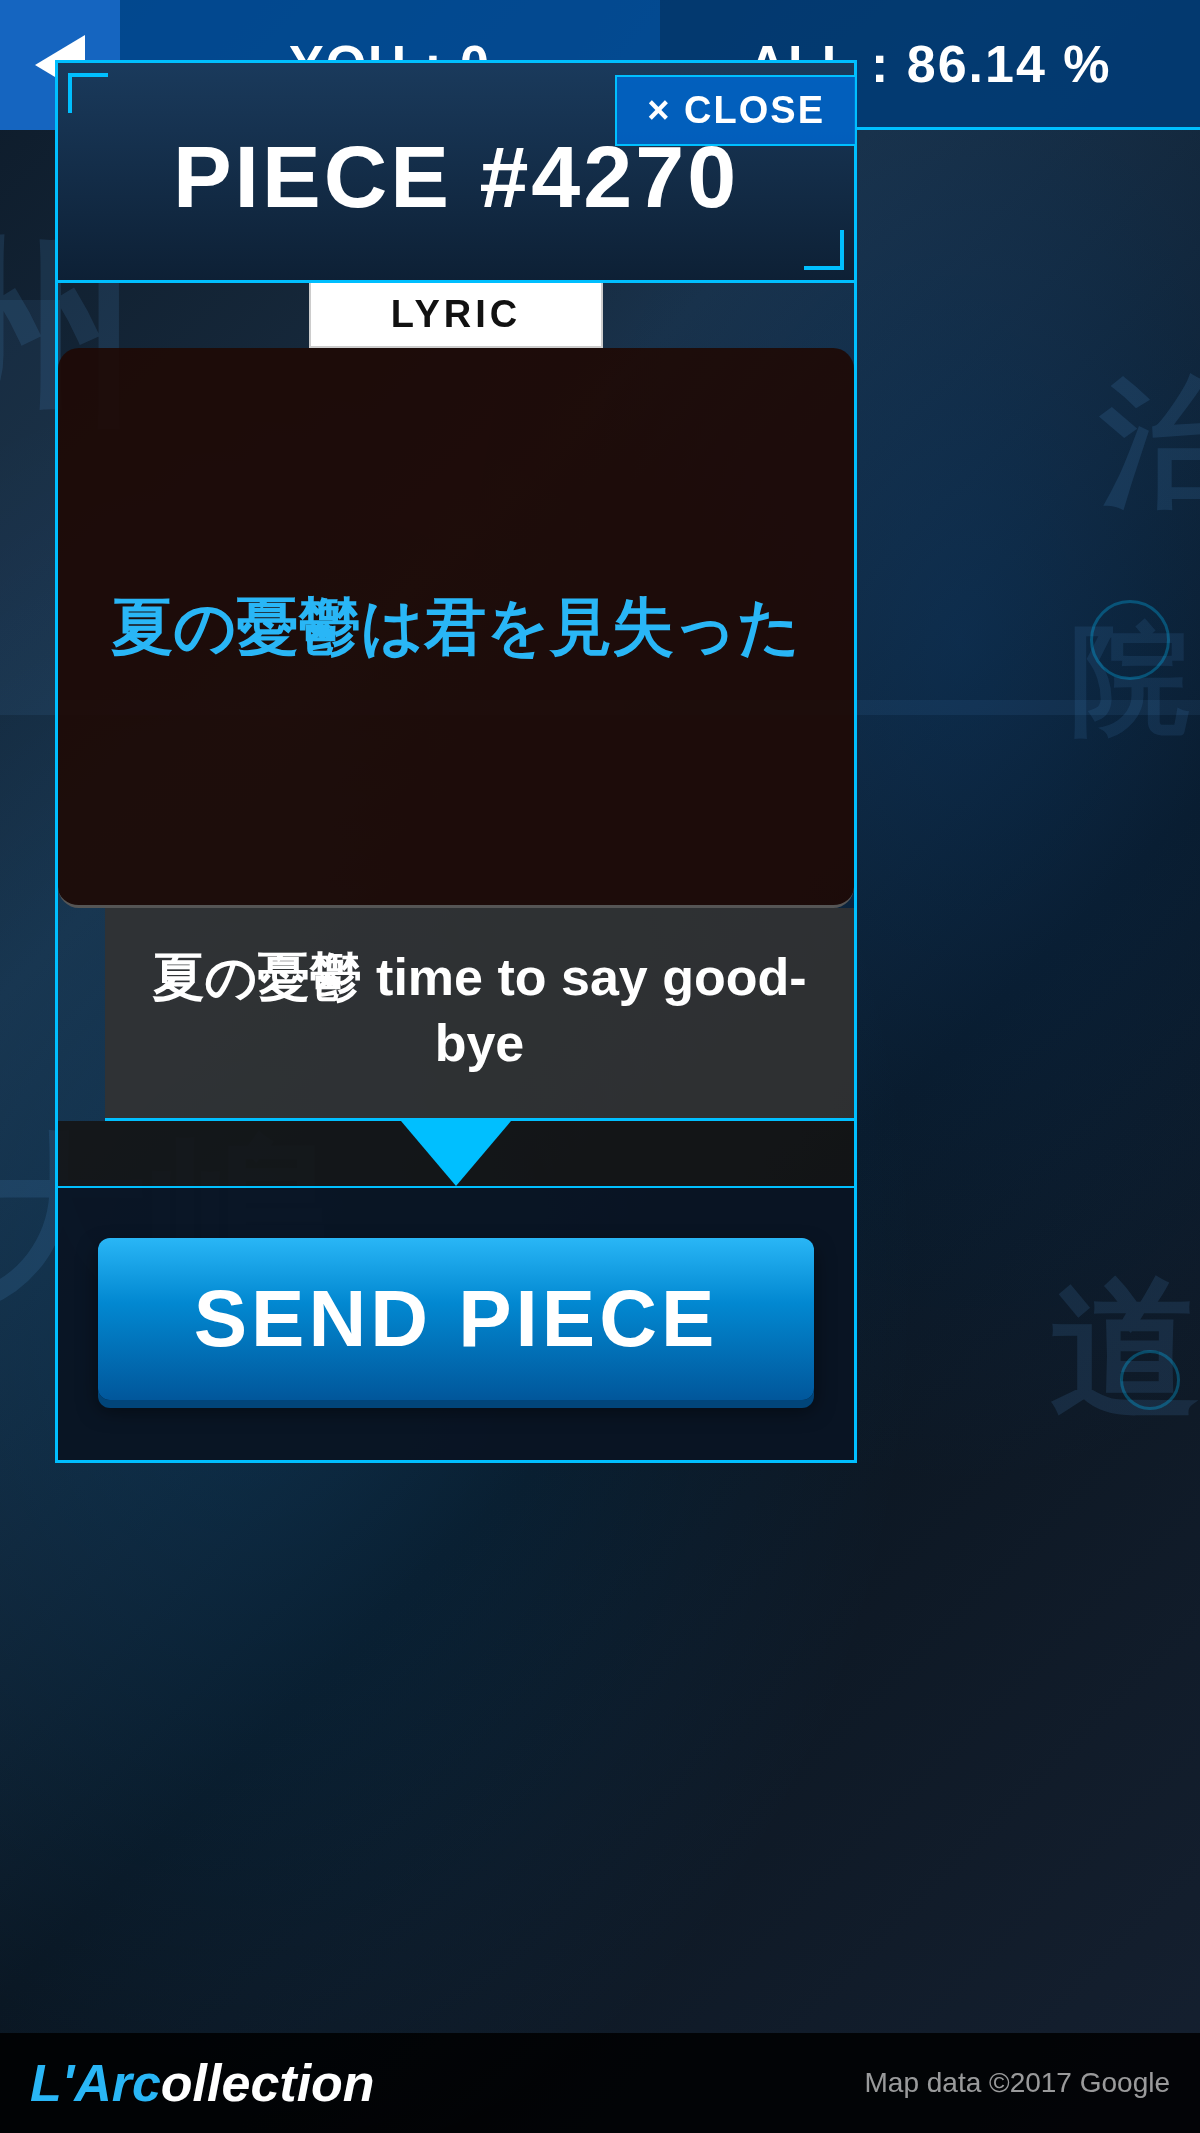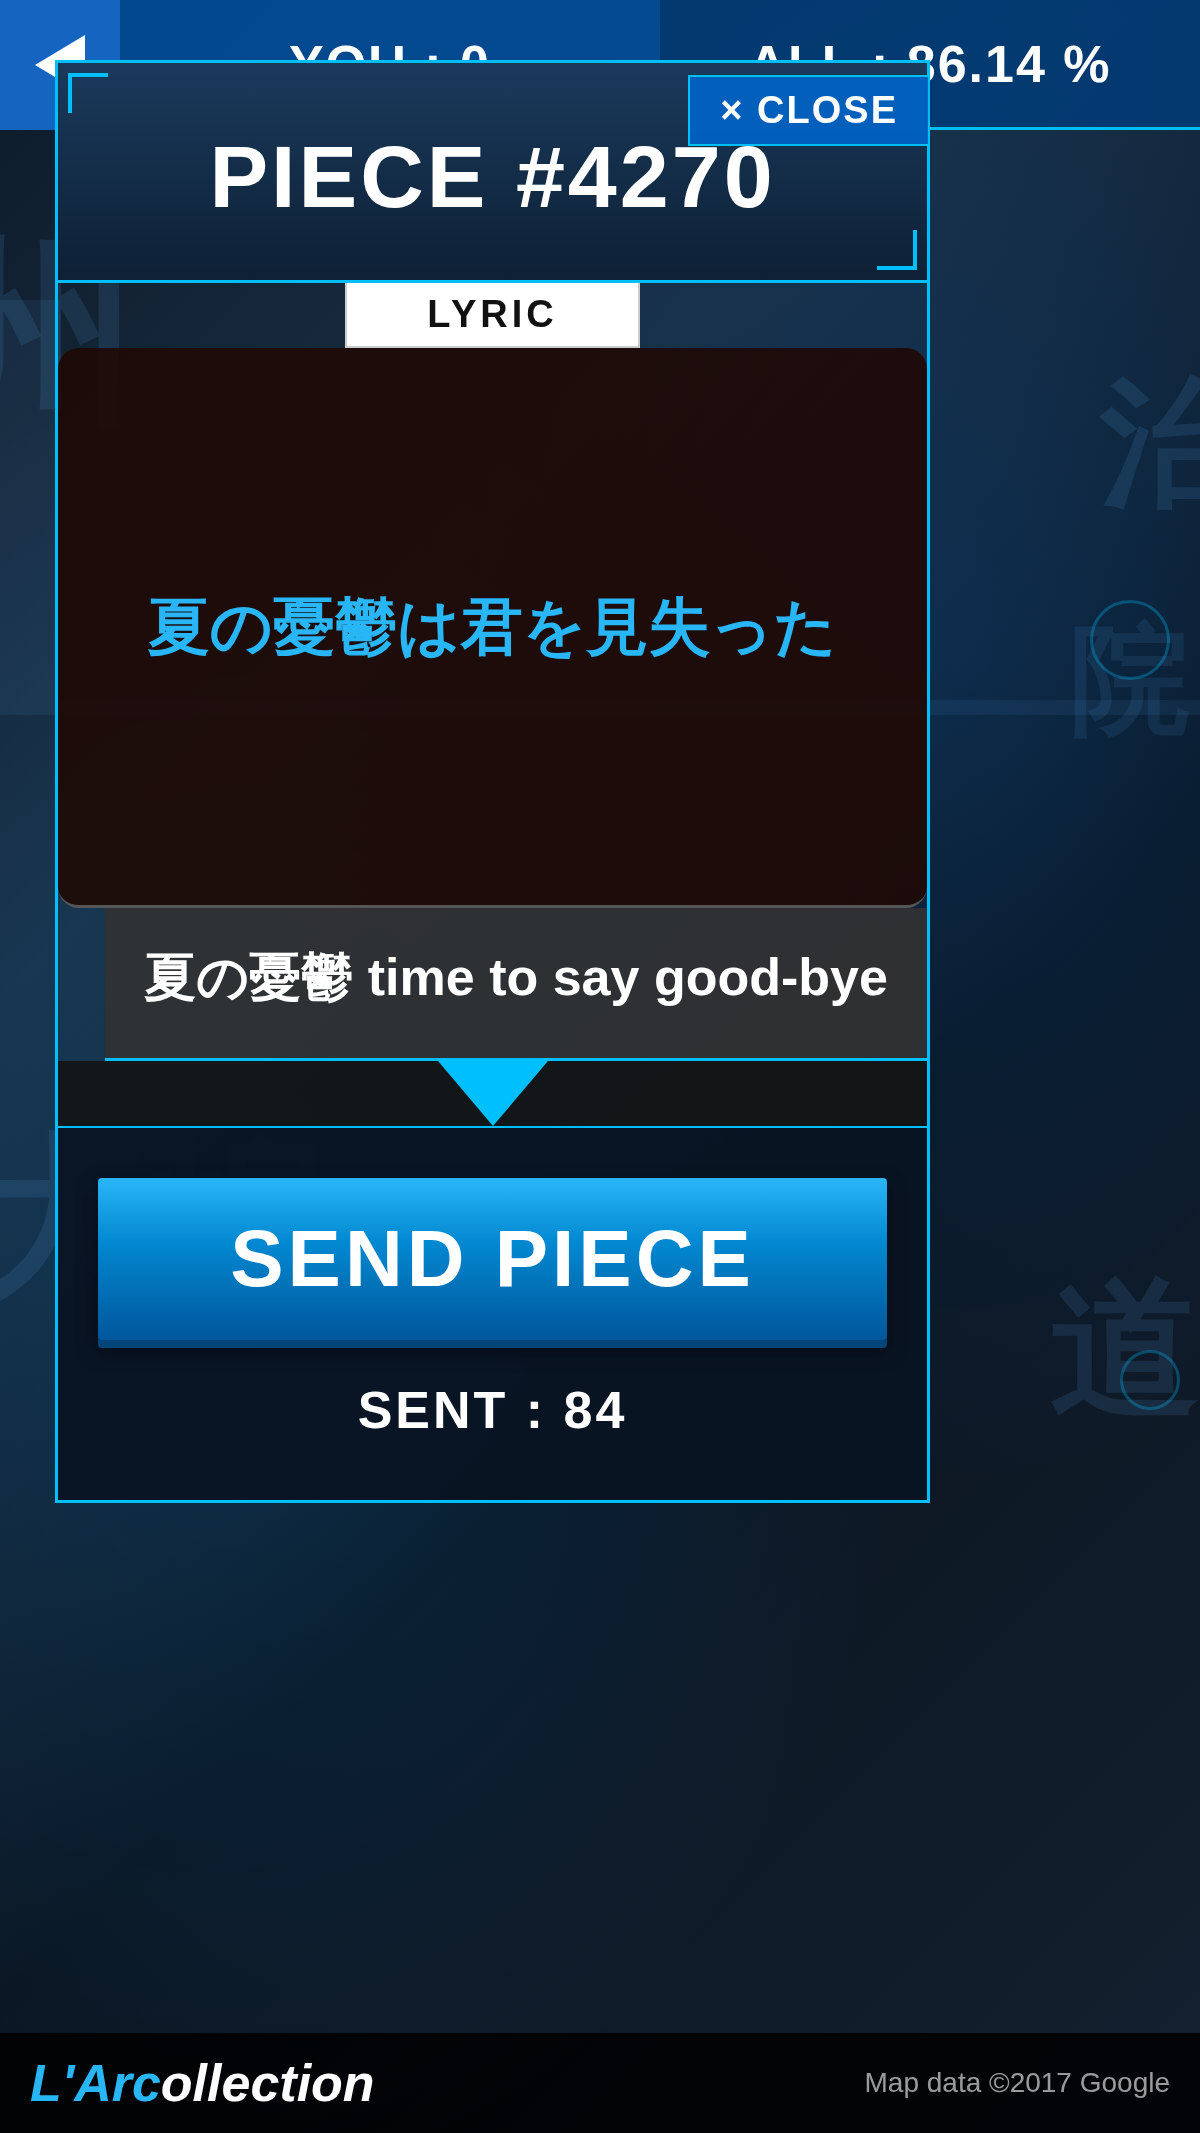--- a/index.html
+++ b/index.html
@@ -89,21 +89,21 @@
       font-size: 52px;
       font-weight: bold;
       letter-spacing: 2px;
     }
 
     
     .modal {
       position: absolute;
       top: 60px;
       left: 55px;
-      width: 875px;
+      width: 802px;
       background: transparent;
       z-index: 20;
       border: 3px solid #00bfff;
     }
 
     
     .close-btn {
       position: absolute;
       top: 12px;
       right: -3px;
@@ -233,21 +233,21 @@
     .action-area {
       background: rgba(10,20,35,0.95);
       padding: 50px 40px 60px;
       border-top: 2px solid #00bfff;
     }
 
     .send-piece-btn {
       width: 100%;
       background: linear-gradient(180deg, #29b6f6 0%, #0288d1 40%, #01579b 100%);
       border: none;
-      border-radius: 4px;
+      border-radius: 12px;
       color: white;
       font-size: 80px;
       font-weight: 900;
       padding: 35px 20px;
       cursor: pointer;
       letter-spacing: 4px;
       box-shadow: 0 8px 0 #01457a, 0 10px 20px rgba(0,0,0,0.5);
       display: block;
       text-align: center;
     }
@@ -370,21 +370,20 @@
   <div class="song-section">
     <div class="song-text">夏の憂鬱 time to say good-bye</div>
   </div>
 
   <div class="arrow-connector">
     <div class="down-arrow"></div>
   </div>
 
   <div class="action-area">
     <button class="send-piece-btn">SEND PIECE</button>
-    <div class="sent-count">SENT : 84</div>
   </div>
 
 </div>
 
 <div class="brand-bar">
   <div class="brand-name">
     <span>L'Arc</span><span style="color:white;">ollection</span>
   </div>
   <div class="map-credit">Map data ©2017 Google</div>
 </div>

